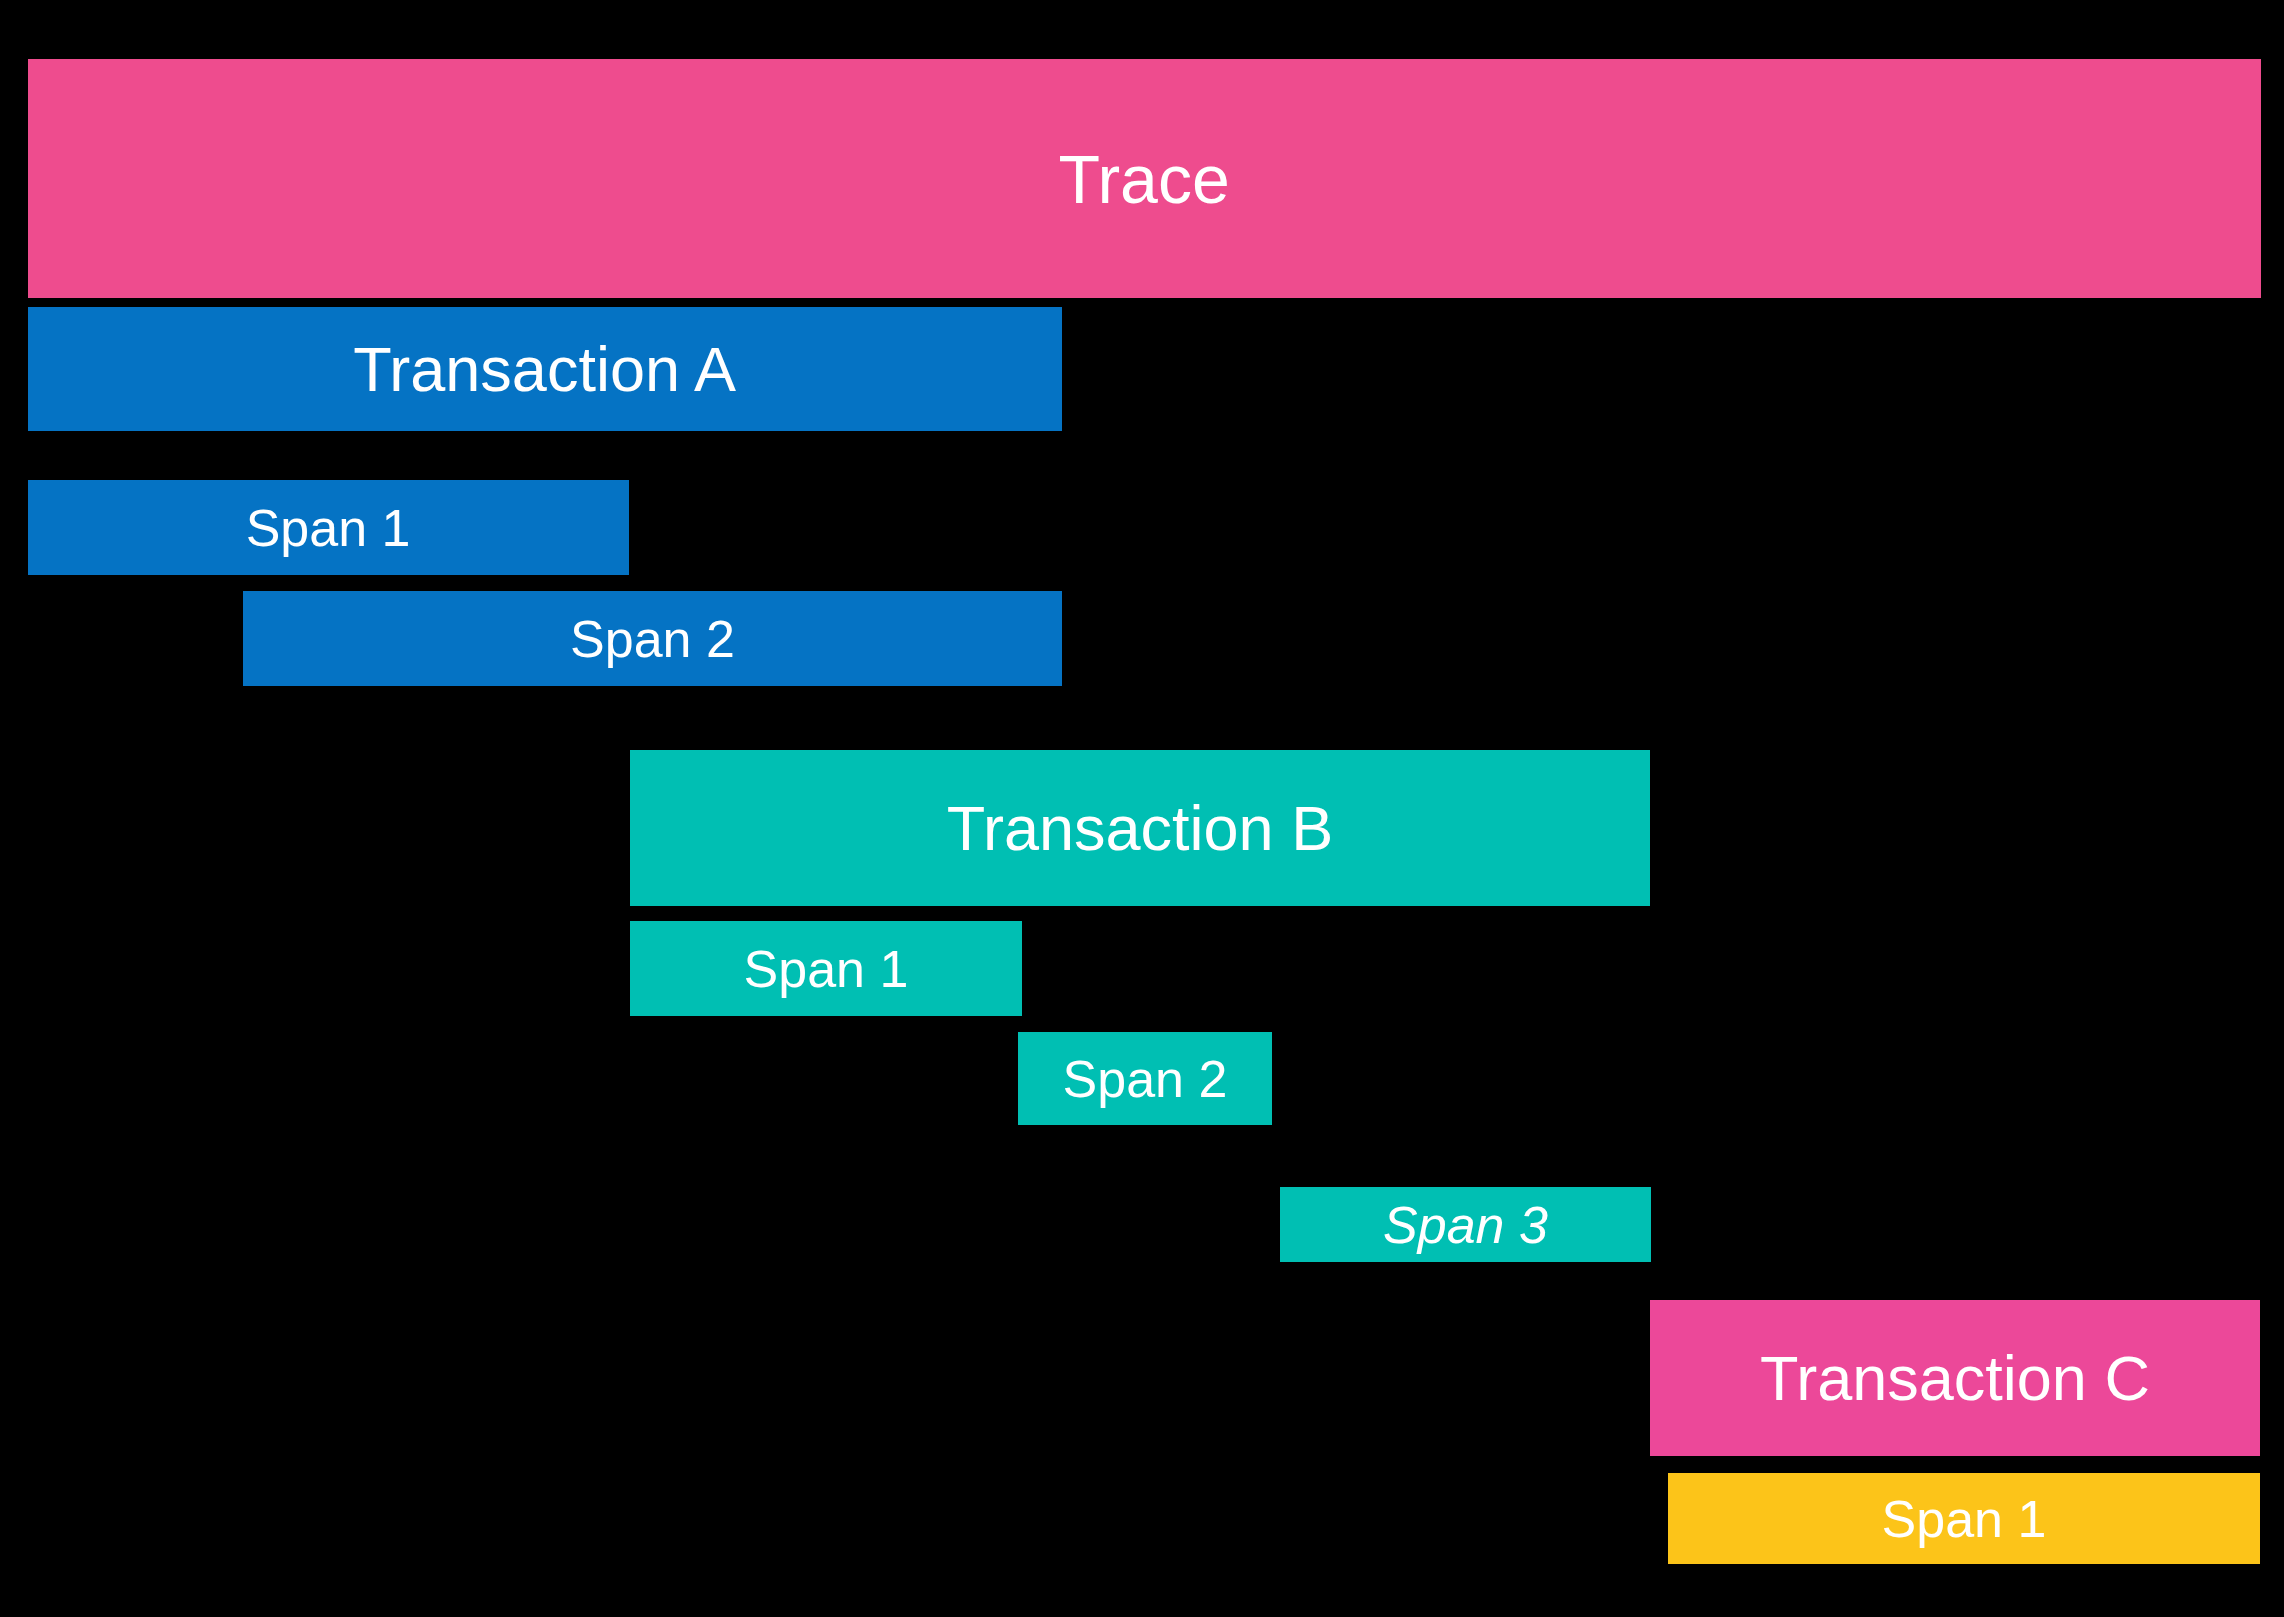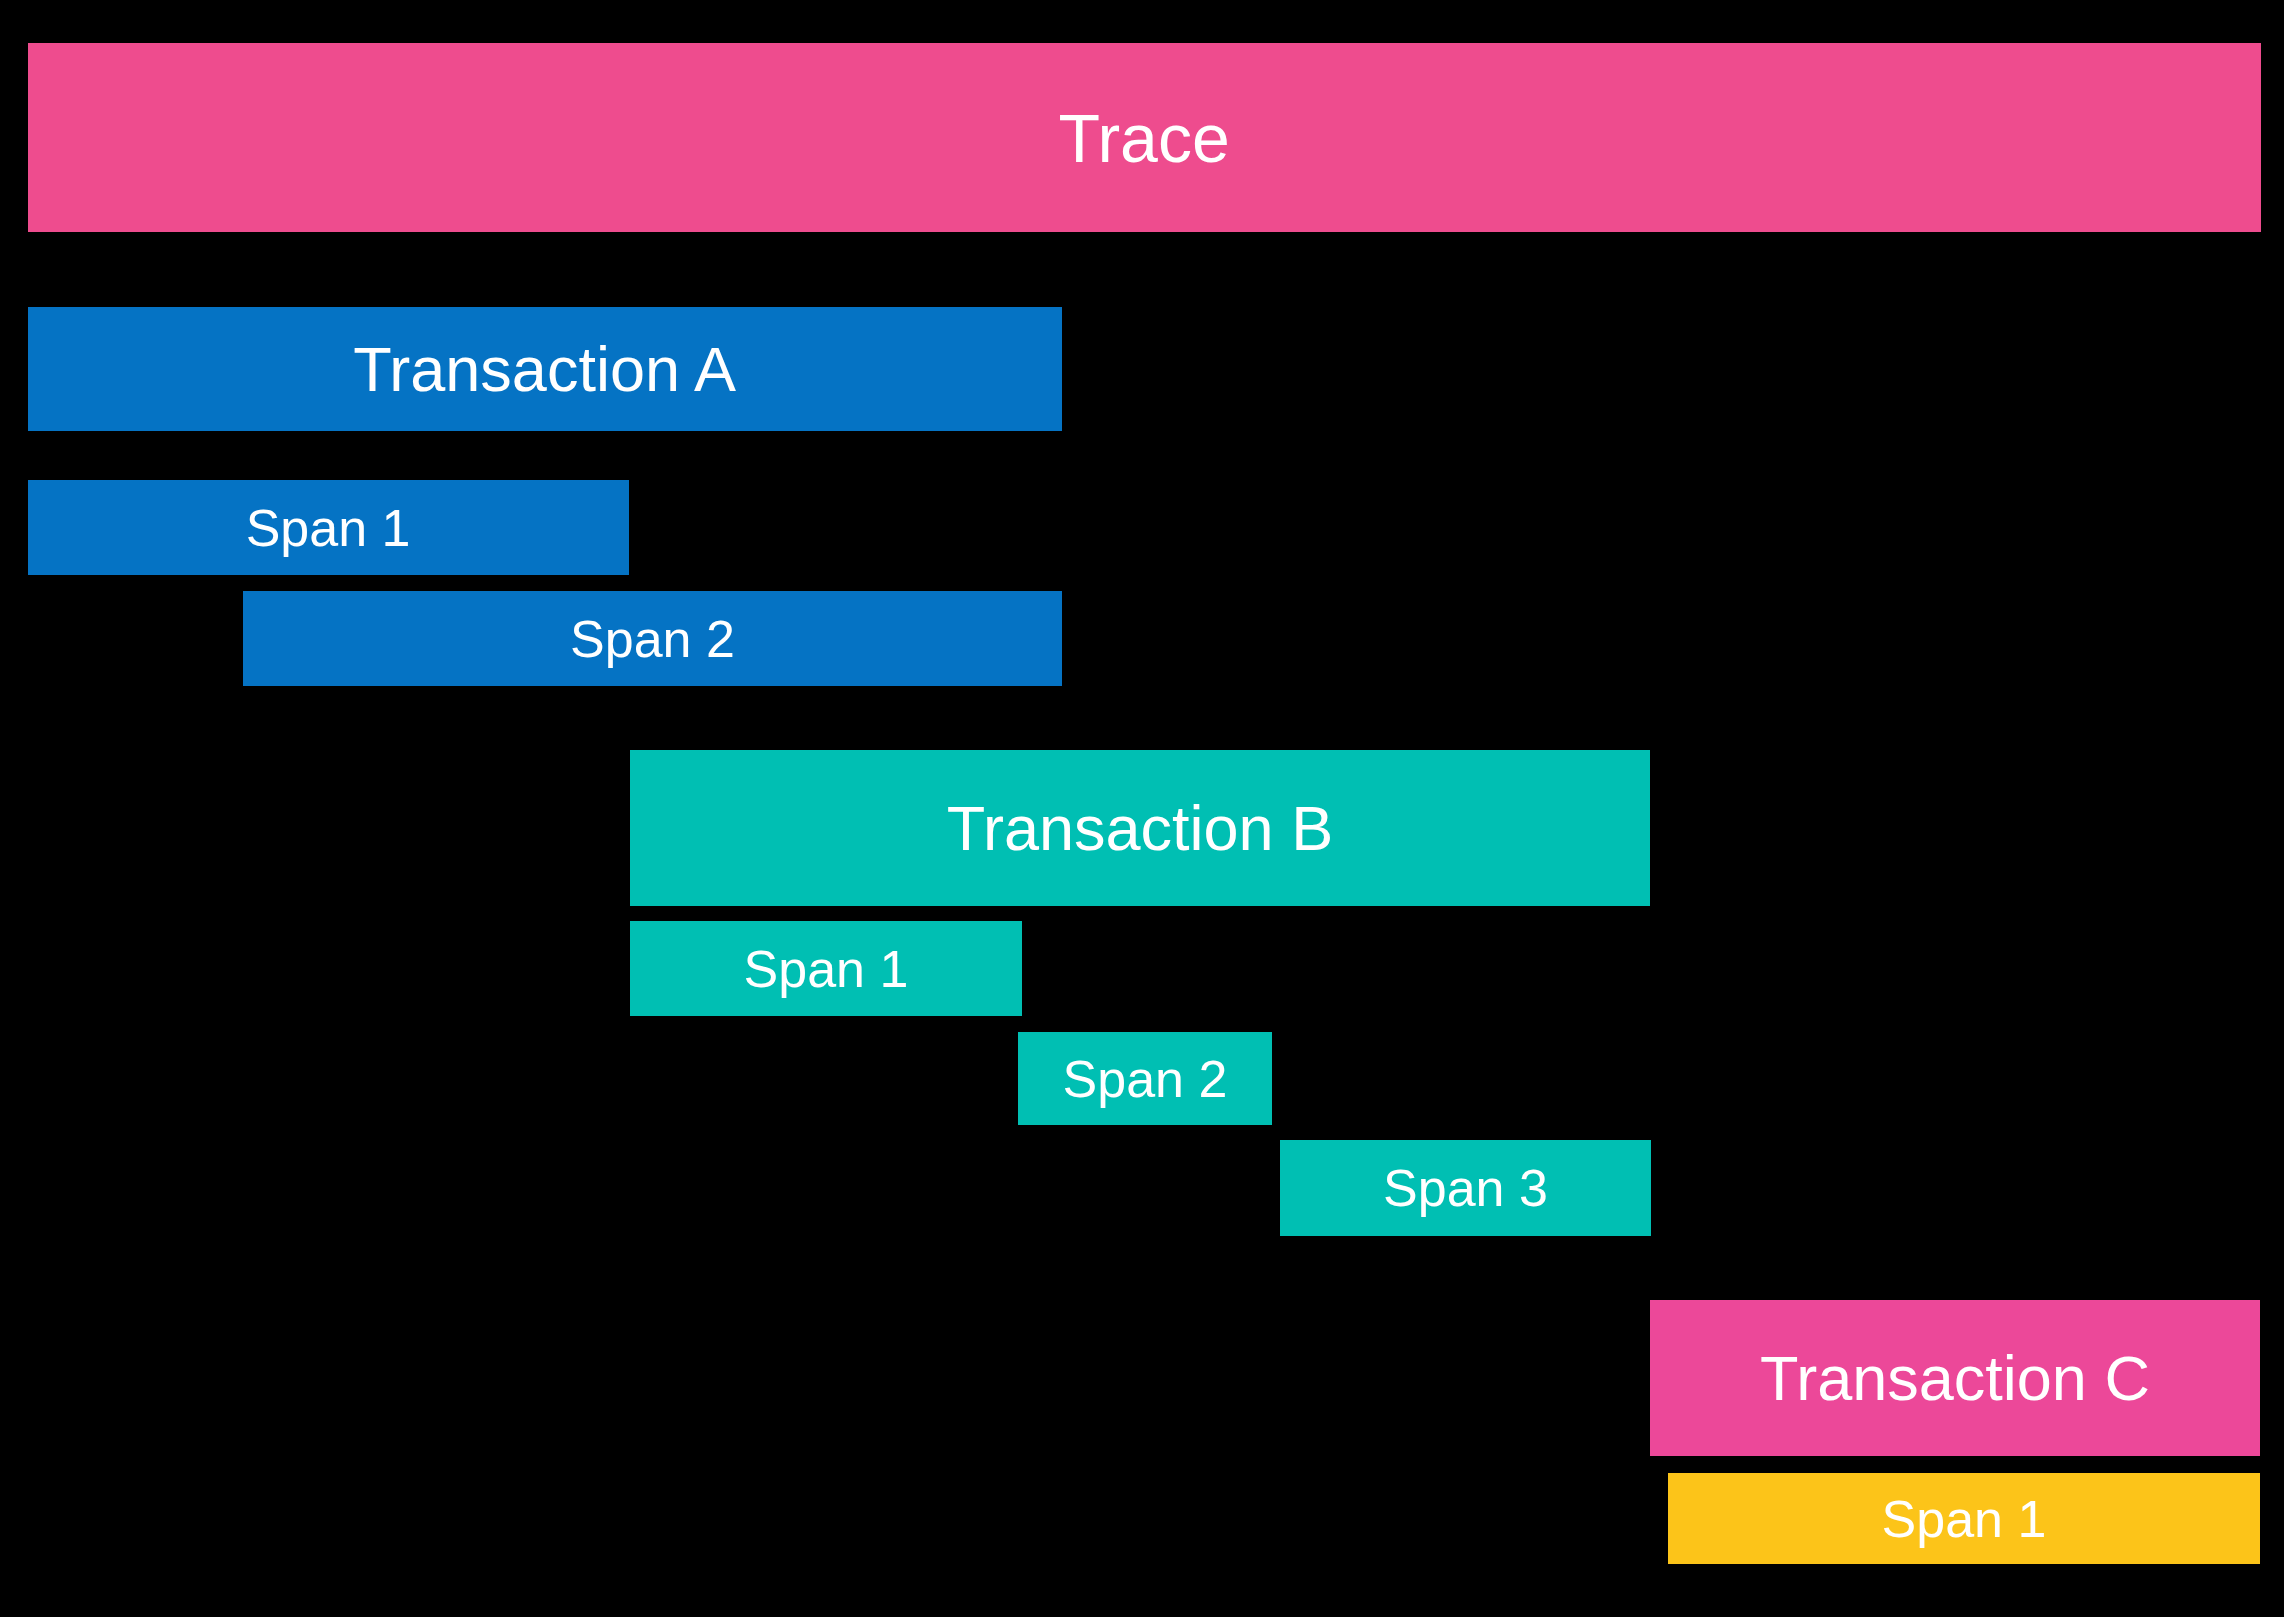--- a/index.html
+++ b/index.html
@@ -34,42 +34,42 @@
   
   .tier-trace       { font-size: 68px; }
   .tier-transaction { font-size: 63px; }
   .tier-span        { font-size: 52px; }
 </style>
 </head>
 <body>
 
 <div id="canvas" style="width: 2284px; height: 1618px; background: rgb(0, 0, 0);">
 
-<div class="bar tier-trace" style="left: 27.6px; top: 43px; width: 2233px; height: 189px; background: rgb(238, 76, 142);">
+<div class="bar tier-trace" style="left: 27.6px; top: 59px; width: 2233px; height: 239px; background: rgb(238, 76, 142);">
       <span class="bar-label">Trace</span>
     </div>
     <div class="bar tier-transaction" style="left: 27.6px; top: 307px; width: 1034px; height: 124px; background: rgb(5, 115, 196);">
       <span class="bar-label">Transaction A</span>
     </div>
     <div class="bar tier-span" style="left: 27.6px; top: 480px; width: 601px; height: 95px; background: rgb(5, 115, 196);">
       <span class="bar-label">Span 1</span>
     </div>
     <div class="bar tier-span" style="left: 243px; top: 591px; width: 819px; height: 95px; background: rgb(5, 115, 196);">
       <span class="bar-label">Span 2</span>
     </div>
     <div class="bar tier-transaction" style="left: 630px; top: 750px; width: 1020px; height: 156px; background: rgb(0, 191, 179);">
       <span class="bar-label">Transaction B</span>
     </div>
     <div class="bar tier-span" style="left: 630px; top: 921px; width: 392px; height: 95px; background: rgb(0, 191, 179);">
       <span class="bar-label">Span 1</span>
     </div>
     <div class="bar tier-span" style="left: 1018px; top: 1032px; width: 254px; height: 93px; background: rgb(0, 191, 179);">
       <span class="bar-label">Span 2</span>
     </div>
-    <div class="bar tier-span" style="left: 1280px; top: 1140px; width: 371px; height: 96px; background: rgb(0, 191, 179);">
+    <div class="bar tier-span" style="left: 1280px; top: 1187px; width: 371px; height: 75px; background: rgb(0, 191, 179); font-style: italic;">
       <span class="bar-label">Span 3</span>
     </div>
     <div class="bar tier-transaction" style="left: 1650px; top: 1300px; width: 610px; height: 156px; background: #ec4899;">
       <span class="bar-label">Transaction C</span>
     </div>
     <div class="bar tier-span" style="left: 1668px; top: 1473px; width: 592px; height: 91px; background: rgb(252, 196, 25);">
       <span class="bar-label">Span 1</span>
     </div>
   </div>
 

